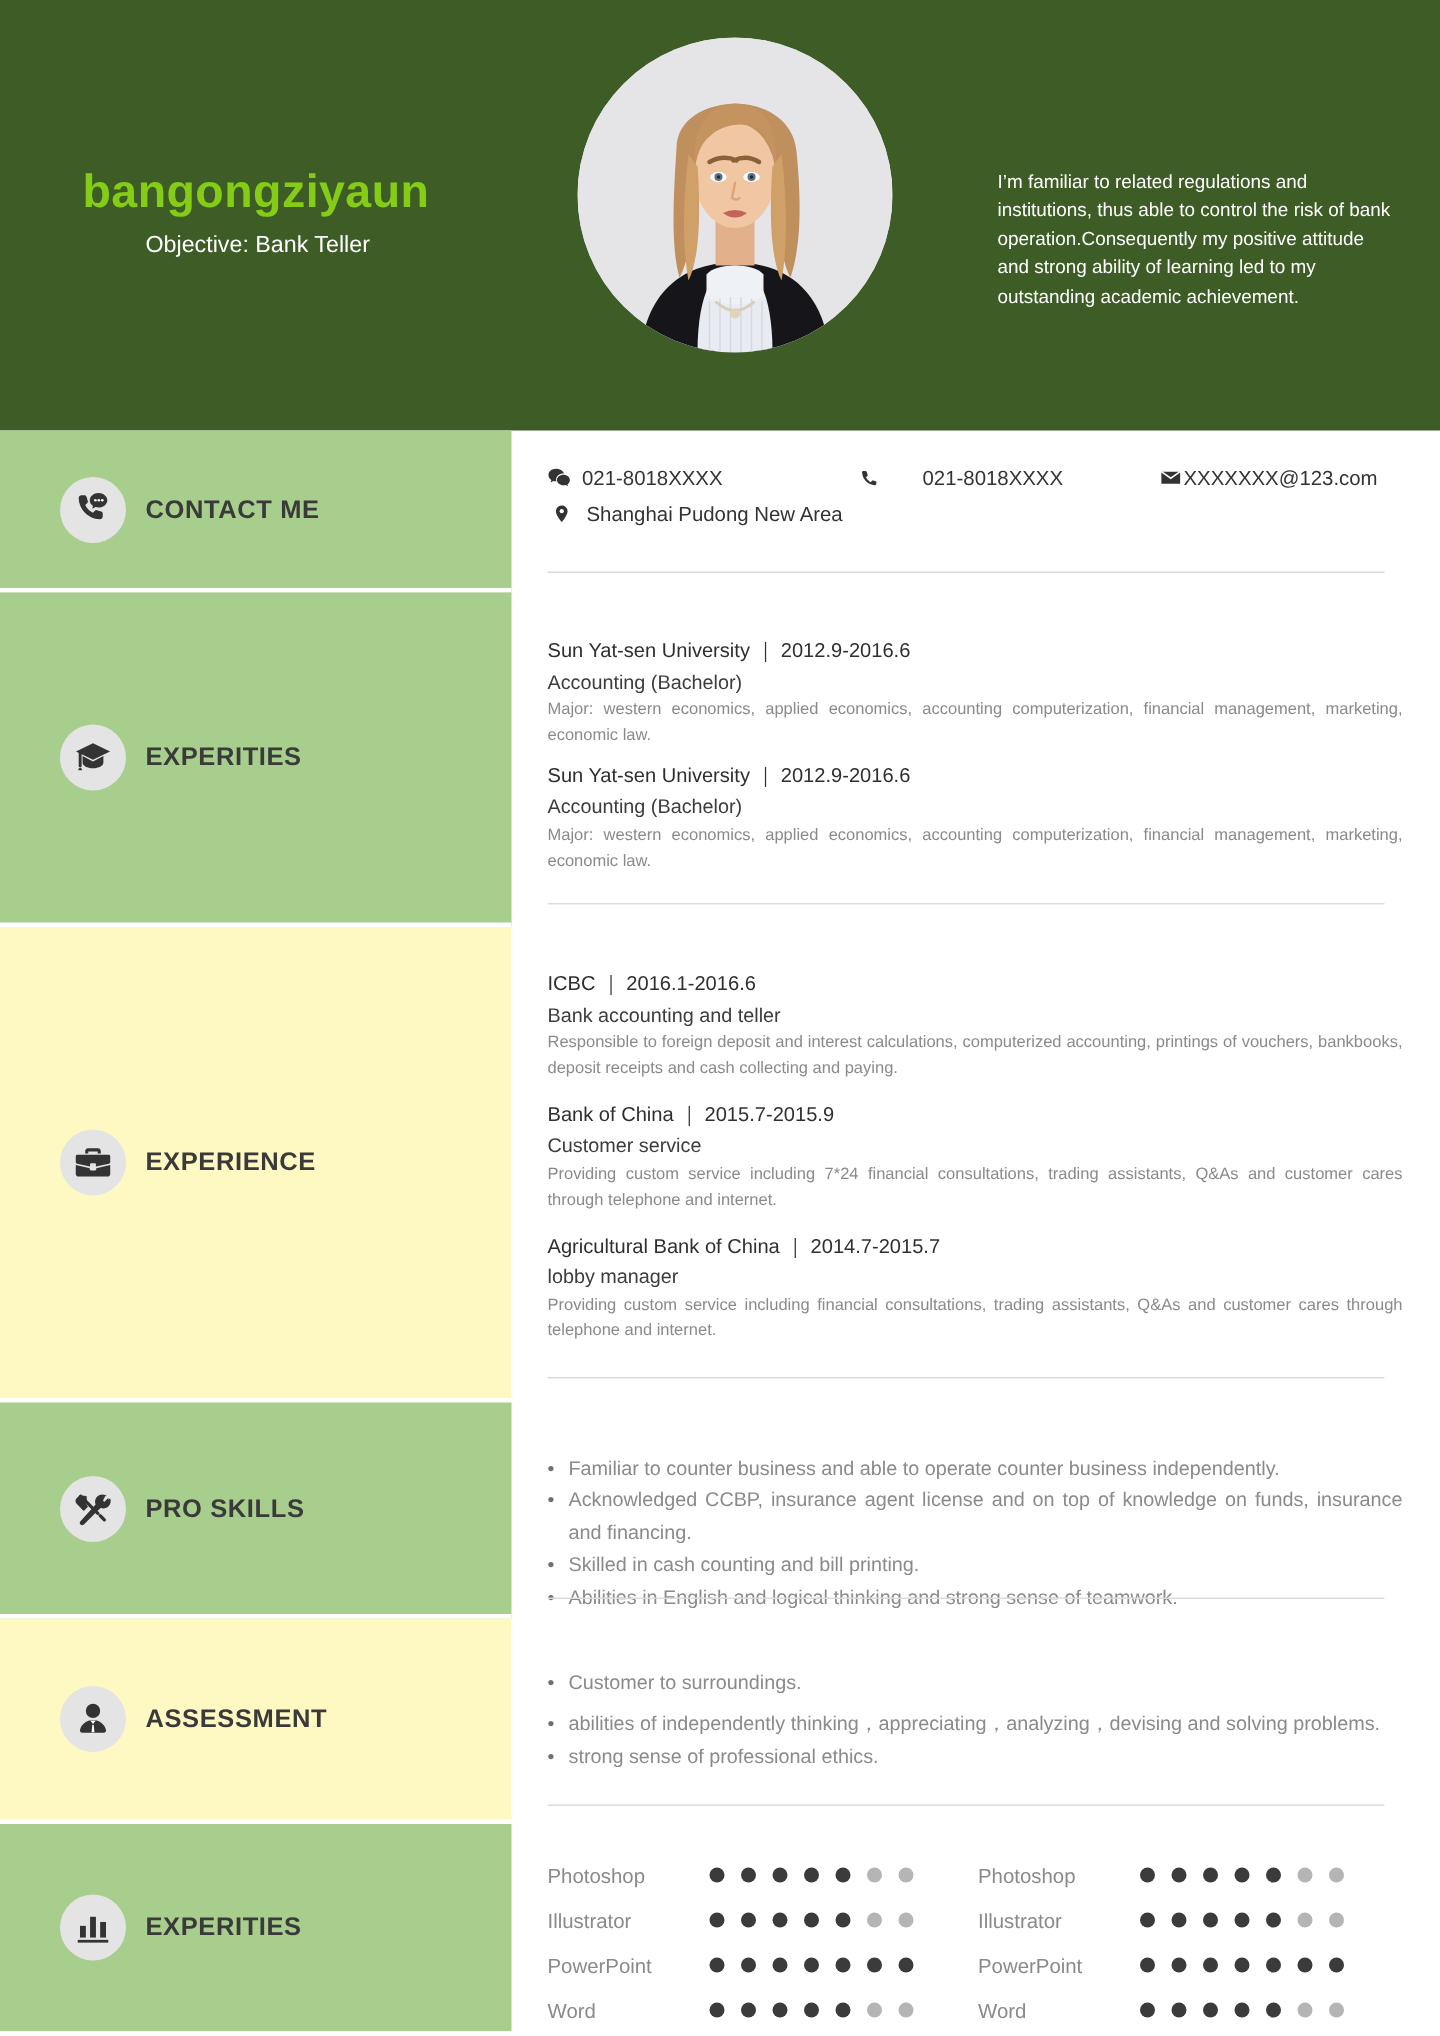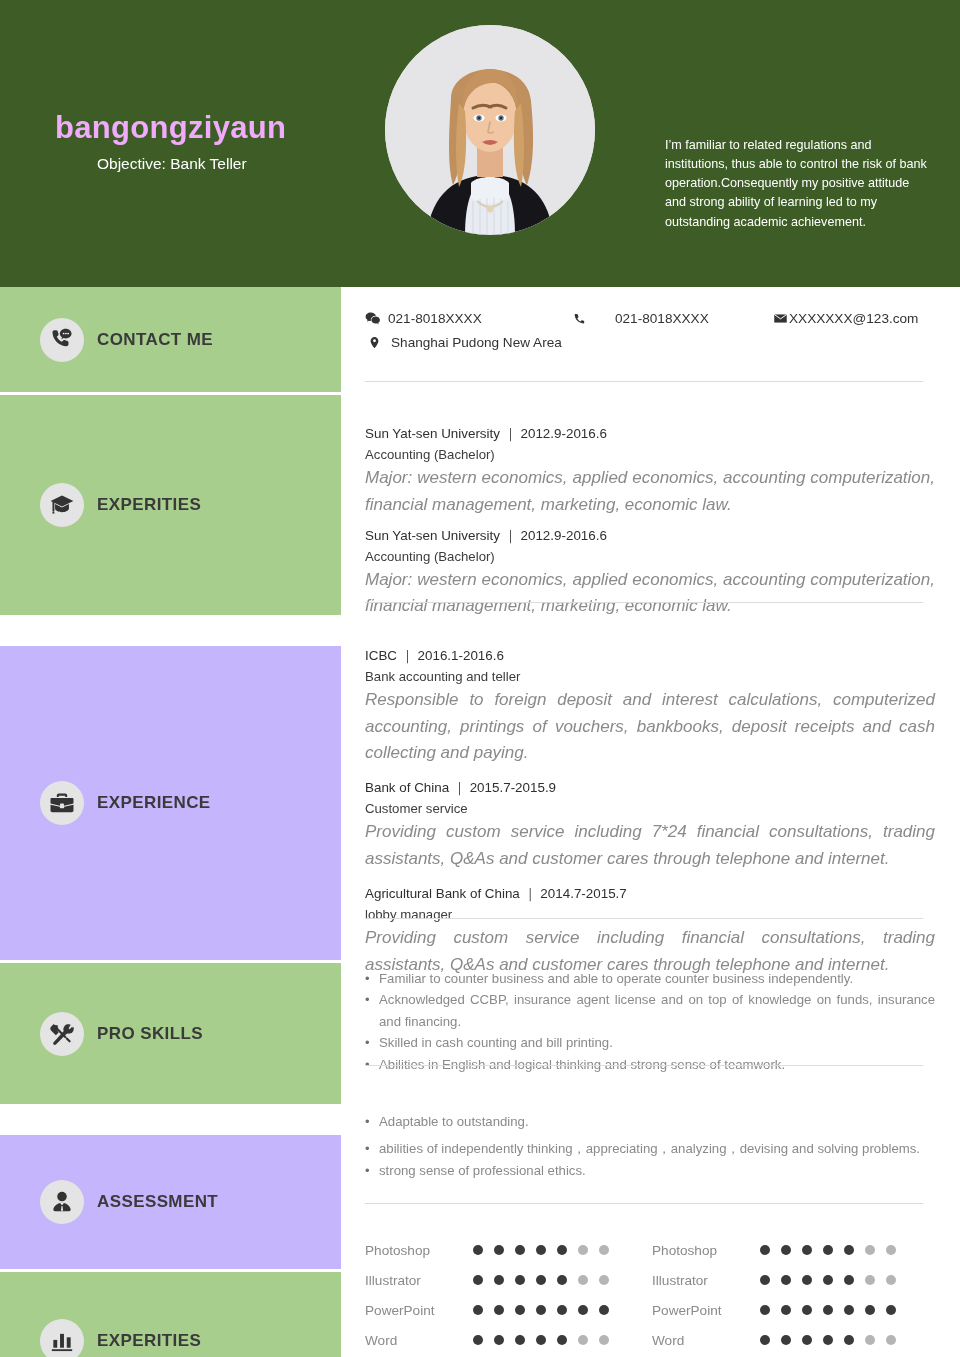--- a/index.html
+++ b/index.html
@@ -27,21 +27,21 @@
     background: #3d5c26;
   }
   .header-name-block {
     position: absolute;
     left: 55px; top: 110px;
     width: 320px;
   }
   .header-name {
     font-size: 31px;
     font-weight: bold;
-    color: #f0abfc;
+    color: #84cc16;
     letter-spacing: 0.3px;
     line-height: 1.15;
   }
   .header-objective {
     margin-top: 9px;
     margin-left: 42px;
     font-size: 15.5px;
     color: #ffffff;
     font-weight: normal;
   }
@@ -56,39 +56,38 @@
   }
   .photo-svg { display: block; width: 210px; height: 210px; }
 
   .header-summary {
     position: absolute;
     left: 665px; top: 112px;
     width: 262px;
     font-size: 12.6px;
     line-height: 1.52;
     color: #ffffff;
-    margin-top: 24px;
   }
 
   
   .sidebar {
     position: absolute;
     left: 0; top: 287px;
     width: 341px;
     height: 1070px;
   }
   .side-sec {
     position: relative;
     width: 341px;
     border-bottom: 3px solid #ffffff;
     display: flex;
     align-items: center;
   }
   .side-sec.tone-a { background: #a7ce8c; }
-  .side-sec.tone-b { background: #c4b5fd; margin-top: 28px; }
+  .side-sec.tone-b { background: #fef9c3; }
 
   .side-icon {
     position: absolute;
     left: 40px;
     width: 44px; height: 44px;
     border-radius: 50%;
     background: #e4e4e4;
     display: flex;
     align-items: center;
     justify-content: center;
@@ -149,25 +148,24 @@
     font-weight: normal;
     color: #2f2f2f;
     line-height: 1.55;
   }
   .entry-sub {
     font-size: 13.2px;
     color: #3c3c3c;
     line-height: 1.55;
   }
   .entry-desc {
-    font-size: 17px;
+    font-size: 11px;
     color: #8a8a8a;
     line-height: 1.55;
     text-align: justify;
-    font-style: italic;
   }
 
   .bullets { list-style: none; }
   .bullet {
     position: relative;
     font-size: 13.2px;
     color: #8a8a8a;
     line-height: 1.62;
     padding-left: 14px;
     text-align: justify;
@@ -426,21 +424,21 @@
         <li class="bullet">Familiar to counter business and able to operate counter business independently.</li>
         <li class="bullet">Acknowledged CCBP, insurance agent license and on top of knowledge on funds, insurance and financing.</li>
         <li class="bullet">Skilled in cash counting and bill printing.</li>
         <li class="bullet">Abilities in English and logical thinking and strong sense of teamwork.</li>
       </ul>
       <div class="hr" style="top:130px"></div>
     </div>
 
     <div class="c-sec" style="height:137px">
       <ul class="bullets" style="padding-top:32px">
-        <li class="bullet" style="margin-bottom:6px">Adaptable to outstanding.</li>
+        <li class="bullet" style="margin-bottom:6px">Customer to surroundings.</li>
         <li class="bullet">abilities of independently thinking，appreciating，analyzing，devising and solving problems.</li>
         <li class="bullet">strong sense of professional ethics.</li>
       </ul>
       <div class="hr" style="top:124px"></div>
     </div>
 
     <div class="c-sec" style="height:138px">
       <div class="skill-grid" style="padding-top:19px">
         <div class="skill-col">
           <div class="skill-row">

